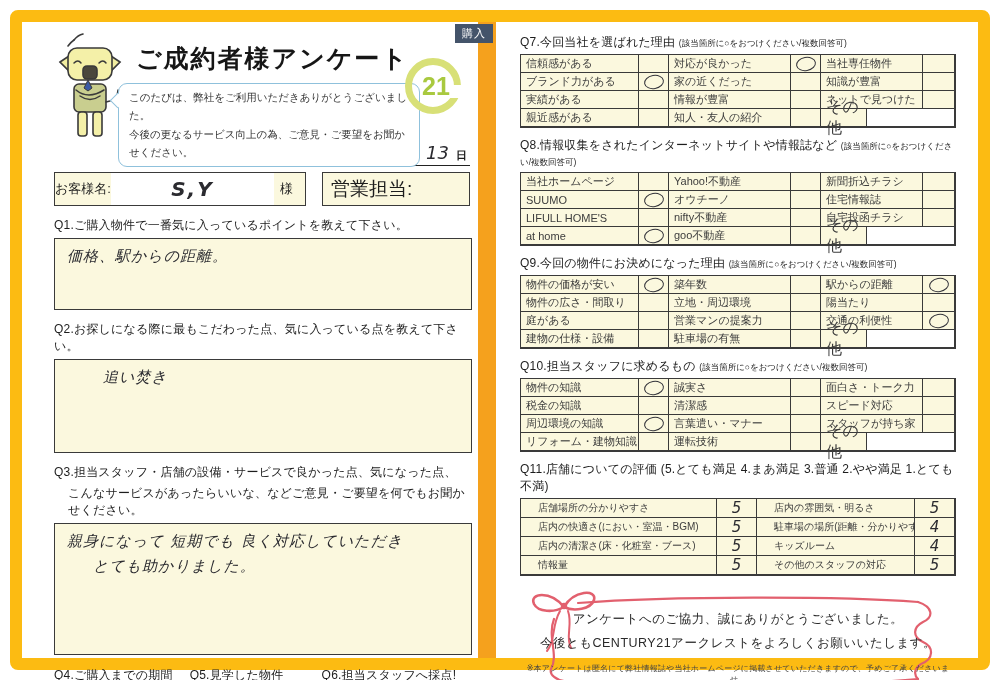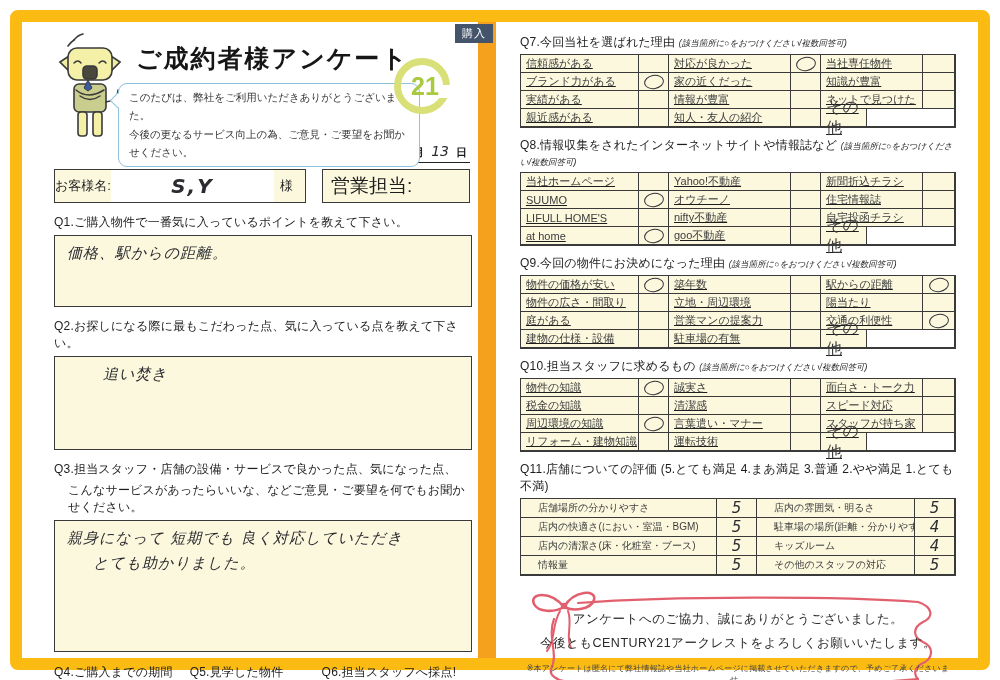--- a/index.html
+++ b/index.html
@@ -16,30 +16,30 @@
   .divider{width:18px;background:var(--divider);}
   .right-panel{flex:1;padding:12px 22px 0 24px;position:relative;}
   .buy-tab{position:absolute;left:455px;top:24px;width:38px;height:19px;background:var(--tab);color:#fff;font-size:11px;display:flex;align-items:center;justify-content:center;z-index:5;letter-spacing:1px;}
 
   
   .hdr{position:relative;height:112px;}
   .dog{position:absolute;left:-10px;top:4px;}
   .title{margin-left:82px;padding-top:14px;font-size:25px;font-weight:bold;letter-spacing:2px;color:#161616;}
   .bubble{position:relative;margin:8px 0 0 64px;width:302px;border:1.5px solid var(--bubble);border-radius:9px;padding:4px 10px;font-size:10.5px;line-height:1.75;color:#333;background:#fff;}
   .bubble:before{content:"";position:absolute;left:-7px;top:11px;width:10px;height:10px;background:#fff;border-left:1.5px solid var(--bubble);border-bottom:1.5px solid var(--bubble);transform:rotate(45deg);}
-  .logo{position:absolute;right:22px;top:30px;width:56px;height:56px;}
+  .logo{position:absolute;right:11px;top:30px;width:56px;height:56px;}
   .logo .ring{width:56px;height:56px;border:7px solid var(--logo-ring);border-radius:50%;position:relative;display:flex;align-items:center;justify-content:center;}
   .logo .notch{position:absolute;right:-8px;top:20px;width:12px;height:13px;background:#fff;}
   .logo .num{font-size:25px;font-weight:bold;color:var(--logo-green);position:relative;left:3px;}
 
   .hw{font-family:"DejaVu Sans",sans-serif;font-style:italic;color:var(--hw);}
 
   .date-row{text-align:right;margin:2px 2px 6px 0;}
   .date-line{display:inline-block;border-bottom:1.5px solid #222;padding:0 3px 2px 3px;font-size:11px;font-weight:bold;}
-  .date-line .hw{font-size:14px;font-weight:normal;padding:0 7px;}
+  .date-line .hw{font-size:18px;font-weight:normal;padding:0 7px;}
 
   .name-row{display:flex;margin-top:6px;}
   .name-box{width:252px;height:34px;border:1.5px solid var(--line);background:var(--cream);display:flex;align-items:center;}
   .name-box .lbl{font-size:13px;padding-left:0;white-space:nowrap;}
   .name-box .field{flex:1;height:100%;background:#fff;display:flex;align-items:center;justify-content:center;}
   .name-box .field .hw{font-size:20px;font-weight:bold;letter-spacing:2px;}
   .name-box .sfx{font-size:13px;padding:0 12px 0 6px;}
   .agent-box{width:148px;height:34px;border:1.5px solid var(--line);background:var(--cream);display:flex;align-items:center;margin-left:16px;}
   .agent-box .lbl{font-size:19px;padding-left:8px;}
 
@@ -51,22 +51,22 @@
   #q3-box .hw.ind{margin:6px 0 0 26px;display:block;}
 
   .mini-row{display:flex;margin-top:12px;}
   .mini{display:flex;flex-direction:column;}
   .mini .q-label{margin:0 0 5px 0;}
   #q4{width:125px;} #q5{width:105px;margin-left:12px;} #q6{width:152px;margin-left:28px;}
 
   
   .sec{margin-bottom:9px;}
   .sec-title{font-size:12px;margin-bottom:3px;letter-spacing:0.2px;}
-  .sec-title .note{font-size:8.5px;letter-spacing:0;font-style:italic;}
-  .choice-table{display:grid;grid-template-columns:118px 30px 122px 30px 102px 32px;border:1.5px solid var(--line);background:var(--cream);text-decoration:underline;}
+  .sec-title .note{font-size:8.5px;letter-spacing:0;}
+  .choice-table{display:grid;grid-template-columns:118px 30px 122px 30px 102px 32px;border:1.5px solid var(--line);background:var(--cream);}
   .ct-cell{border-right:1px solid var(--line);border-bottom:1px solid var(--line);height:18px;display:flex;align-items:center;}
   .ct-label{font-size:11px;padding-left:5px;white-space:nowrap;overflow:hidden;color:#3c3c3c;}
   .ct-mark{justify-content:center;}
   .circle{display:block;width:20px;height:14px;border:1.7px solid #33333a;border-radius:50%;transform:rotate(-10deg);}
   .ct-other{grid-column:span 2;padding:0;}
   .ct-other-label{font-size:16px;padding-left:5px;width:46px;height:100%;display:flex;align-items:center;border-right:1px solid var(--line);color:#3c3c3c;}
   .ct-other-blank{flex:1;height:100%;background:#fff;}
   .rating-table{display:grid;grid-template-columns:196px 40px 158px 40px;border:1.5px solid var(--line);background:var(--cream);}
   .rt-label{font-size:10px;padding-left:17px;white-space:nowrap;overflow:hidden;height:19px;display:flex;align-items:center;border-right:1px solid var(--line);border-bottom:1px solid var(--line);color:#3c3c3c;}
   .rt-score{height:19px;display:flex;align-items:center;justify-content:center;border-right:1px solid var(--line);border-bottom:1px solid var(--line);}

